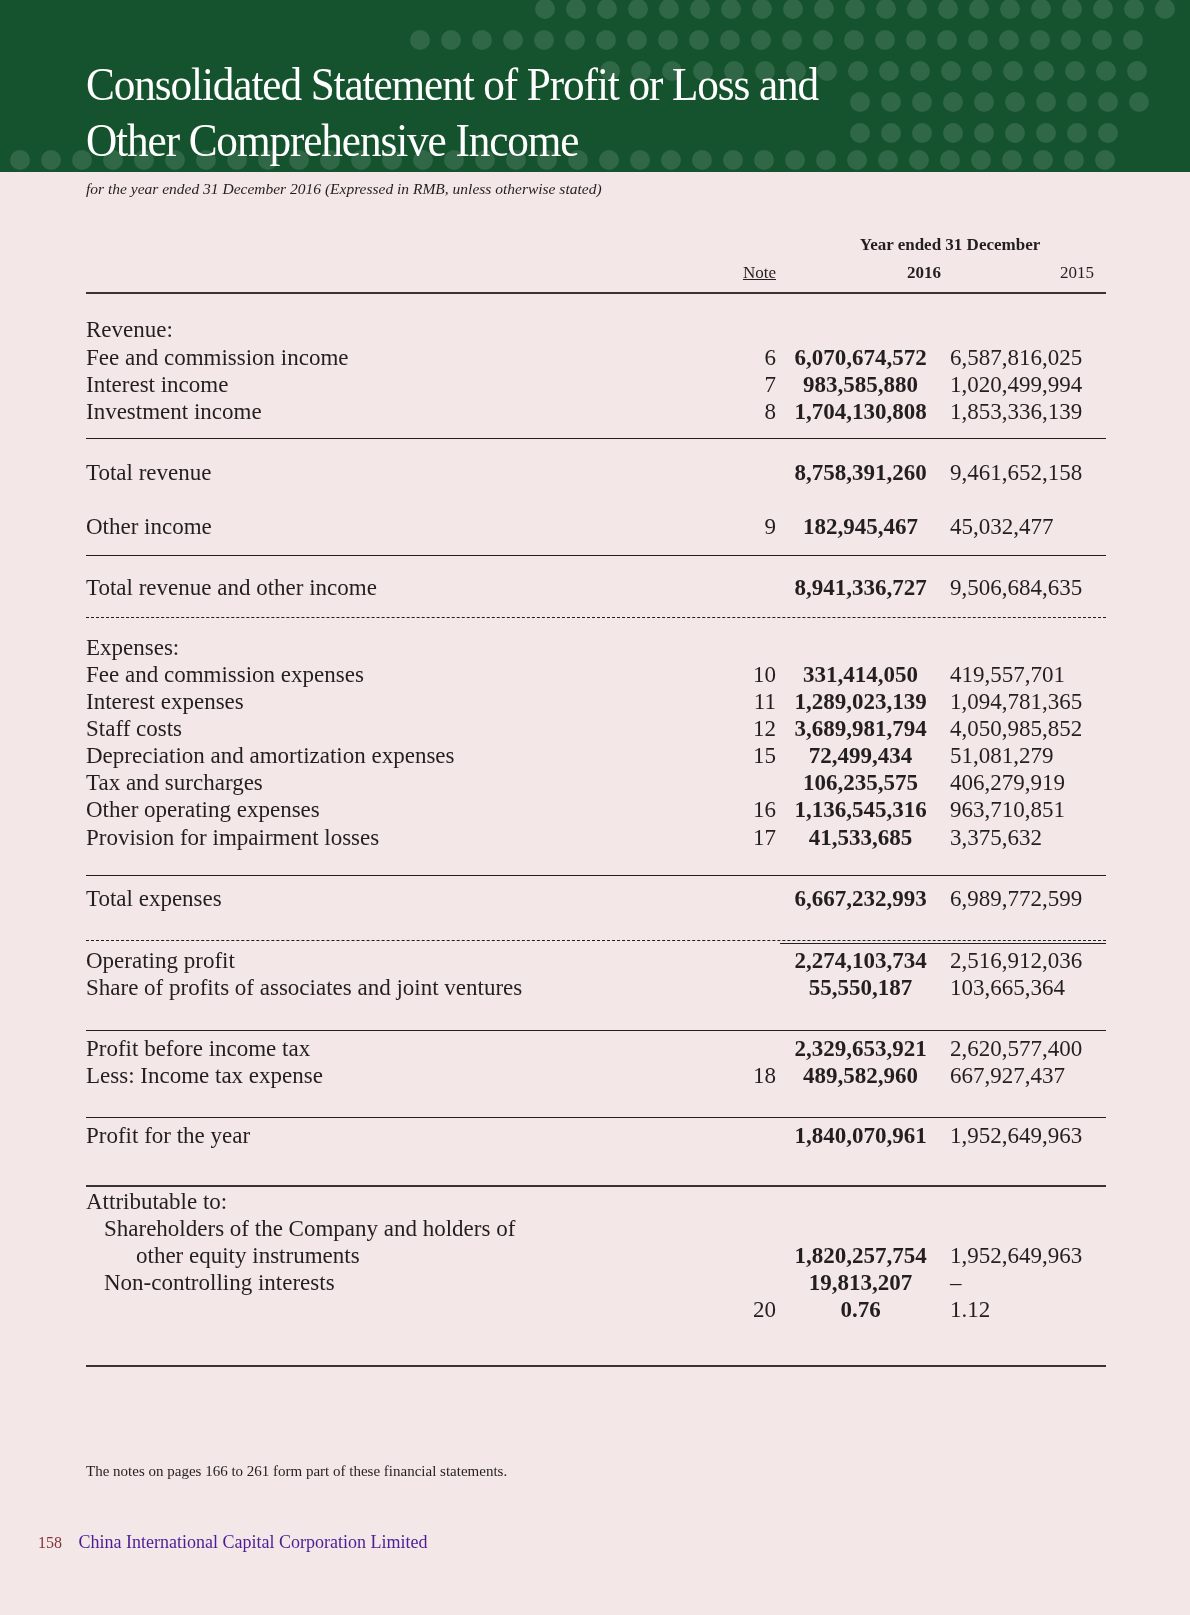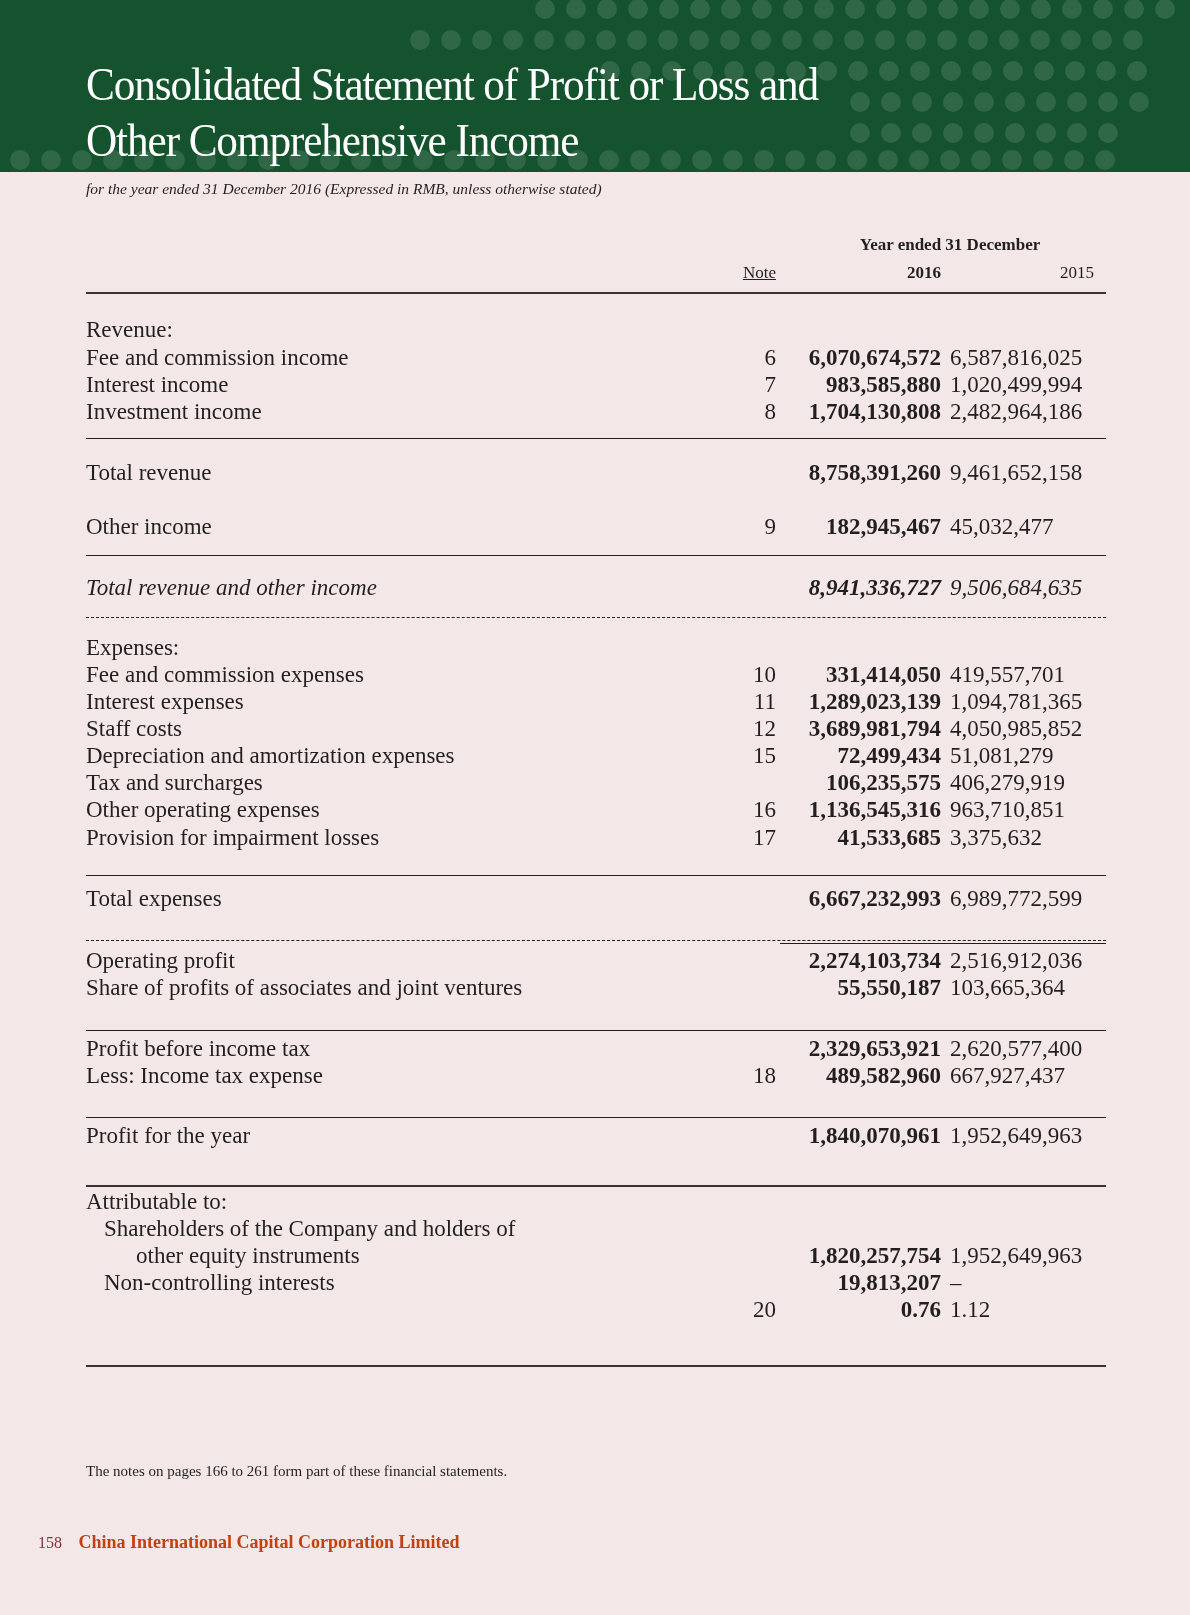--- a/index.html
+++ b/index.html
@@ -27,32 +27,32 @@
   .hdr-group { left: 805px; width: 290px; top: 235px; text-align: center; font-weight: bold; }
   .hdr-note { left: 700px; width: 76px; top: 263px; text-align: right; text-decoration: underline; }
   .hdr-2016 { left: 780px; width: 161px; top: 263px; text-align: right; font-weight: bold; }
   .hdr-2015 { left: 950px; width: 144px; top: 263px; text-align: right; }
 
   .row { position: absolute; left: 86px; width: 1020px; height: 24px; font-size: 23px; line-height: 24px; }
   .row .lbl { position: absolute; left: 0; top: 0; white-space: nowrap; }
   .row .lbl.ind1 { left: 18px; }
   .row .lbl.ind2 { left: 50px; }
   .row .note { position: absolute; left: 614px; width: 76px; text-align: right; top: 0; }
-  .row .v16 { position: absolute; left: 694px; width: 161px; text-align: right; top: 0; font-weight: bold; }
+  .row .v16 { position: absolute; left: 694px; width: 161px; text-align: center; top: 0; font-weight: bold; }
   .row .v15 { position: absolute; left: 864px; width: 144px; text-align: left; top: 0; }
 
   .rule { position: absolute; left: 86px; width: 1020px; height: 0; border-top: 1.3px solid #231f20; }
   .rule.thick { border-top-width: 2.4px; border-color: #3a3233; }
   .rule.dash { border-top: 1.3px dashed #231f20; }
   .rule.num { left: 780px; width: 326px; }
 
   .footnote { position: absolute; left: 86px; top: 1463px; font-size: 15px; }
   .footer { position: absolute; left: 38px; top: 1532px; font-size: 18px; }
   .footer .pg { color: #843236; margin-right: 12px; font-size: 16px; }
-  .footer .co { color: #c2410c; font-weight: bold; }
+  .footer .co { color: #4c1d95; font-weight: normal; }
 </style>
 </head>
 <body>
 
 <div class="banner">
   <svg id="dots" width="1190" height="172">
       <circle cx="545" cy="9" r="10" fill="rgba(255,255,255,0.12)"></circle>
       <circle cx="576" cy="9" r="10" fill="rgba(255,255,255,0.12)"></circle>
       <circle cx="607" cy="9" r="10" fill="rgba(255,255,255,0.12)"></circle>
       <circle cx="638" cy="9" r="10" fill="rgba(255,255,255,0.12)"></circle>
@@ -201,35 +201,35 @@
     <div class="row" style="top: 373px;">
       <span class="lbl">Interest income</span>
       <span class="note">7</span>
       <span class="v16">983,585,880</span>
       <span class="v15">1,020,499,994</span>
     </div>
     <div class="row" style="top: 400px;">
       <span class="lbl">Investment income</span>
       <span class="note">8</span>
       <span class="v16">1,704,130,808</span>
-      <span class="v15">2,482,964,186</span>
+      <span class="v15">1,853,336,139</span>
     </div>
     <div class="row" style="top: 461px;">
       <span class="lbl">Total revenue</span>
       <span class="note"></span>
       <span class="v16">8,758,391,260</span>
       <span class="v15">9,461,652,158</span>
     </div>
     <div class="row" style="top: 515px;">
       <span class="lbl">Other income</span>
       <span class="note">9</span>
       <span class="v16">182,945,467</span>
       <span class="v15">45,032,477</span>
     </div>
-    <div class="row" style="top: 576px; font-style: italic;">
+    <div class="row" style="top: 576px;">
       <span class="lbl">Total revenue and other income</span>
       <span class="note"></span>
       <span class="v16">8,941,336,727</span>
       <span class="v15">9,506,684,635</span>
     </div>
     <div class="row" style="top: 636px;">
       <span class="lbl">Expenses:</span>
       <span class="note"></span>
       <span class="v16"></span>
       <span class="v15"></span>

